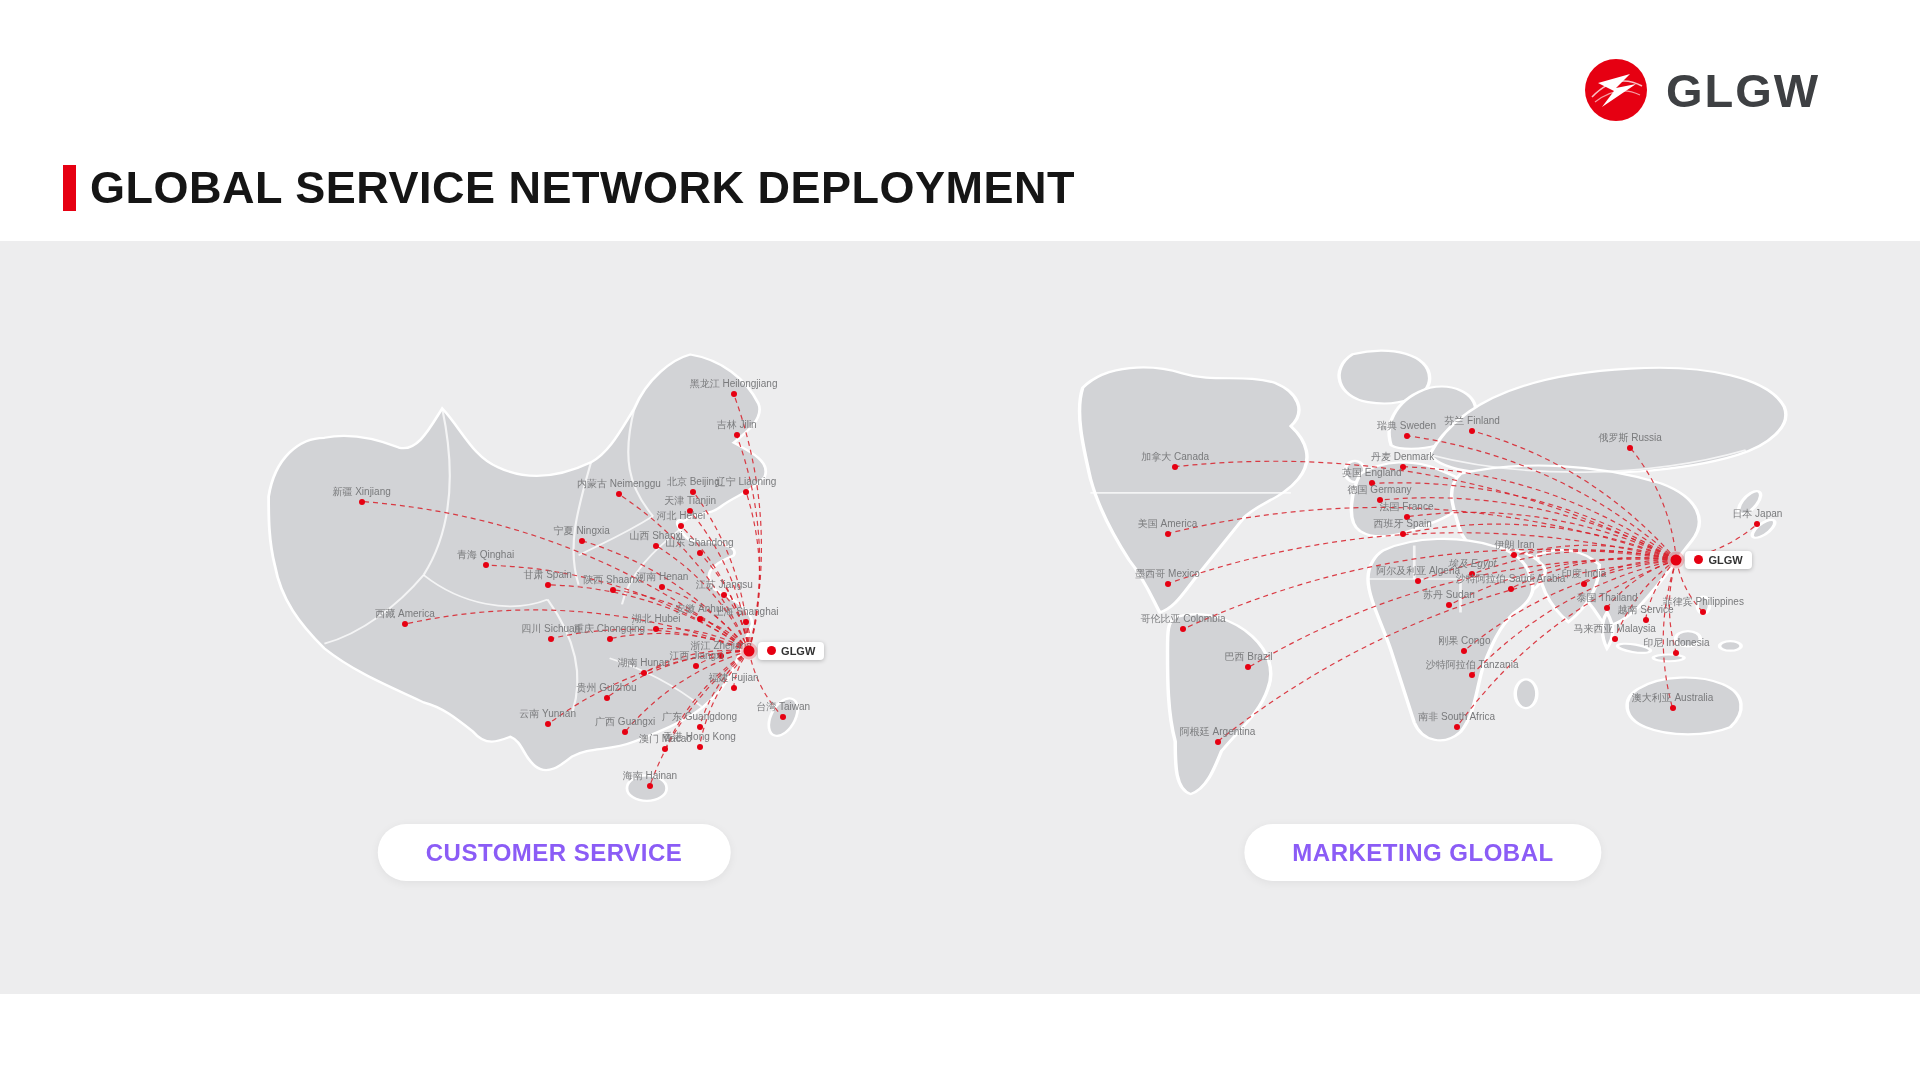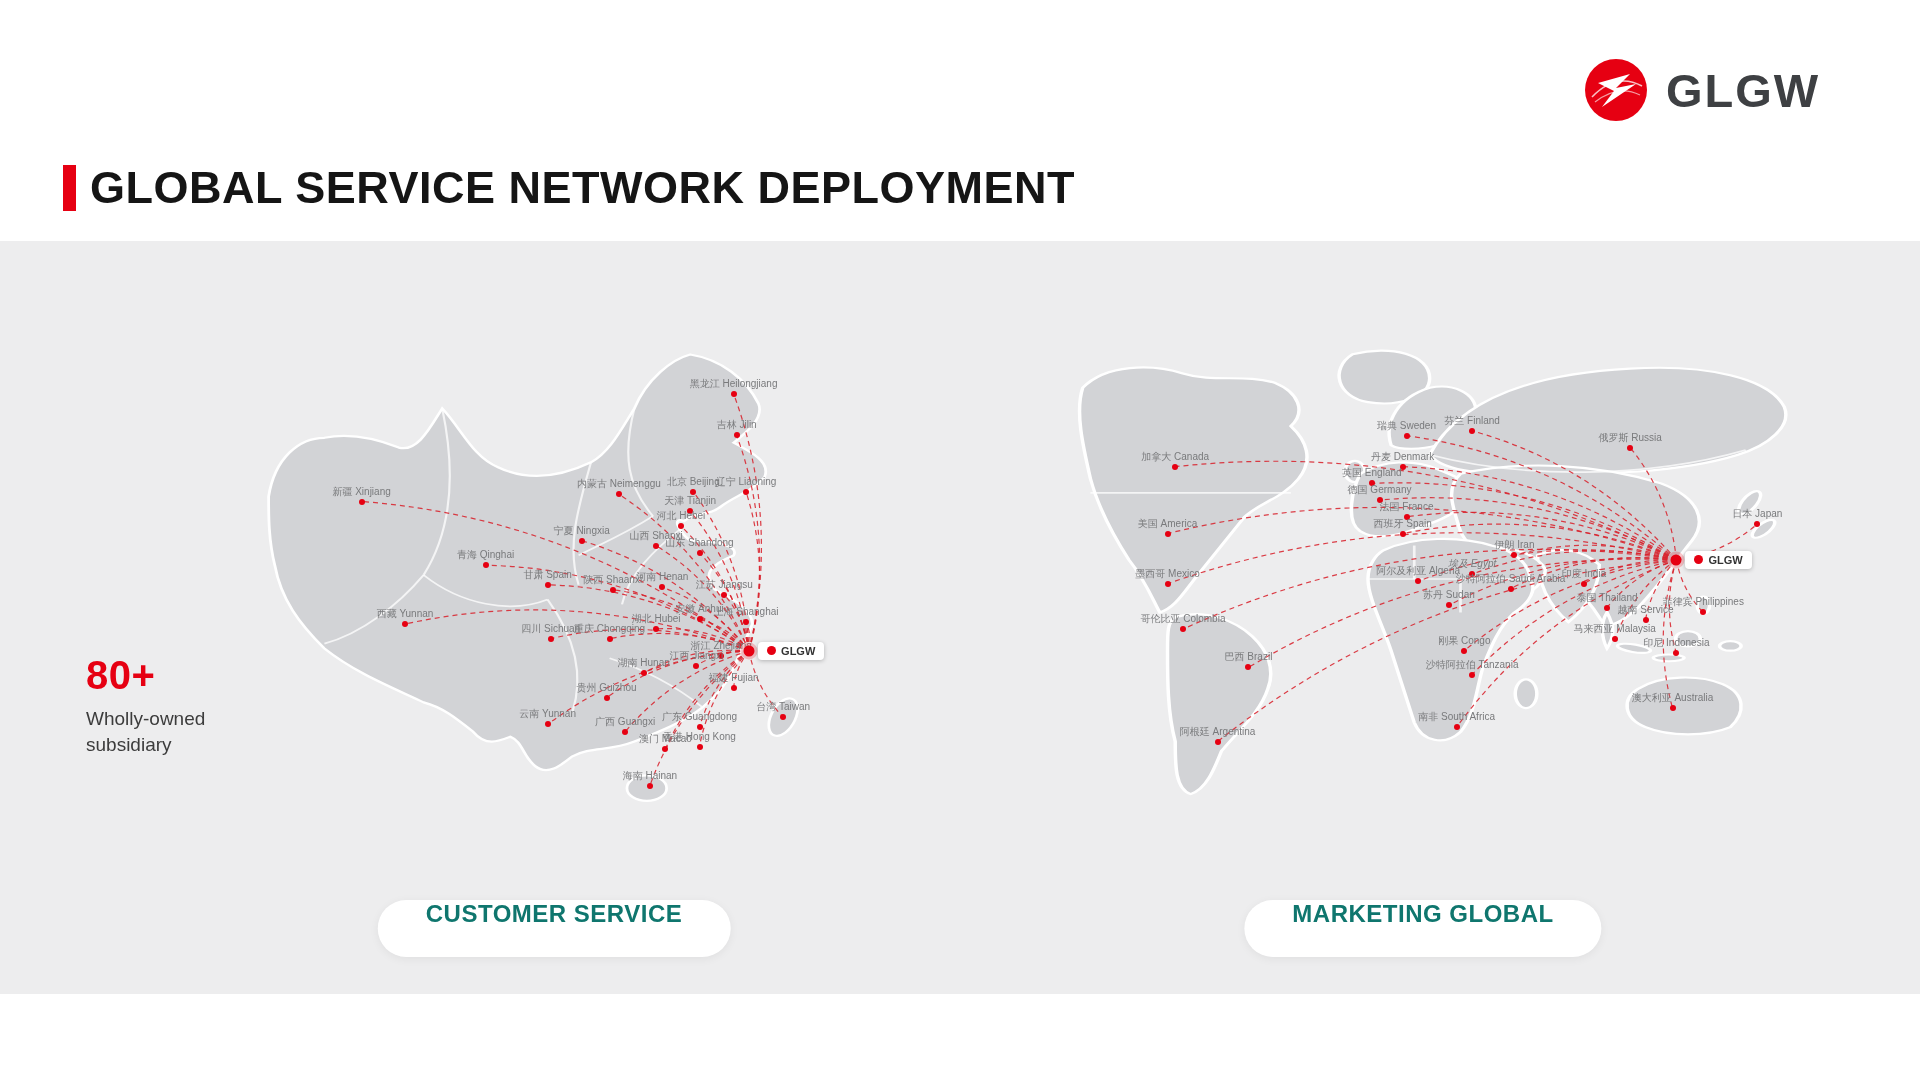--- a/index.html
+++ b/index.html
@@ -29,21 +29,21 @@
   .map svg.land .border{fill:none;stroke:#fff;stroke-width:.35;opacity:.75;}
   .links .link{fill:none;stroke:var(--line);stroke-width:1.2;stroke-dasharray:5 4;opacity:.88;}
 
   .points{position:absolute;left:0;top:0;width:100%;height:100%;}
   .dot{position:absolute;width:6px;height:6px;background:var(--accent);border-radius:50%;transform:translate(-50%,-50%);}
   .hub-dot{width:11px;height:11px;box-shadow:0 0 0 3px rgba(230,0,18,.22);}
   .pt-label{position:absolute;transform:translate(-50%,-150%);font-size:10px;color:#797a7c;white-space:nowrap;line-height:1.1;}
   .hub-pill{position:absolute;transform:translate(9px,-50%);background:#fff;border-radius:4px;padding:3px 9px;display:flex;align-items:center;gap:5px;font-size:11px;font-weight:700;color:#333;box-shadow:0 1px 4px rgba(0,0,0,.25);white-space:nowrap;}
   .hub-pill .mini-dot{width:9px;height:9px;border-radius:50%;background:var(--accent);flex:0 0 auto;}
 
-  .pill{position:absolute;top:900px;height:57px;transform:translateX(-50%);background:#fff;border-radius:29px;display:flex;padding:0 48px;font-size:24px;font-weight:700;color:#0f766e;letter-spacing:.5px;box-shadow:0 2px 10px rgba(0,0,0,.06);white-space:nowrap;z-index:6;}
+  .pill{position:absolute;top:824px;height:57px;transform:translateX(-50%);background:#fff;border-radius:29px;display:flex;align-items:center;padding:0 48px;font-size:24px;font-weight:700;color:#8b5cf6;letter-spacing:.5px;box-shadow:0 2px 10px rgba(0,0,0,.06);white-space:nowrap;z-index:6;}
   #pill-china{left:554px;}
   #pill-world{left:1423px;}
 </style>
 </head>
 <body>
 
 <div class="panel"></div>
 
 <div class="logo">
   <svg width="68" height="68" viewBox="0 0 68 68">
@@ -54,24 +54,20 @@
   </svg>
   <span class="logo-text">GLGW</span>
 </div>
 
 <div class="title-row">
   <span class="title-bar"></span>
   <h1>GLOBAL SERVICE NETWORK DEPLOYMENT</h1>
 </div>
 
 <div class="stats">
-  <div class="stat">
-    <div class="stat-value">80+</div>
-    <div class="stat-label">Wholly-owned subsidiary</div>
-  </div>
 </div>
 
 <div id="china-map" class="map">
   <svg class="land" viewBox="0 0 100 100" preserveAspectRatio="none">
     <path d="M3,34 C4,26 8,22 12,22 C16,21 20,22 24,24 C27,25 29,20 31,16 C34,20 36,26 40,28 C45,31 50,30 55,27 C58,25 60,20 62,16 C64,10 68,6 71,5 C76,6 80,10 82,15 C83,18 80,21 78,23 C81,25 84,27 83,30 C81,33 78,34 76,36 C74,38 72,37 70,39 C68,38 69,41 71,43 C75,43 79,44 78,46 C74,48 73,50 75,53 C78,55 81,57 81,60 C80,63 79,66 78,69 C77,72 75,75 73,77 C70,80 66,82 62,84 C58,86 55,85 52,87 C50,89 48,91 46,89 C44,87 44,84 42,83 C40,84 38,85 36,82 C33,79 31,77 28,76 C23,73 17,70 12,65 C8,60 5,55 4,48 C3,43 3,38 3,34 Z"></path>
     <ellipse cx="64" cy="93.5" rx="3.2" ry="2.6"></ellipse>
     <ellipse cx="86" cy="79" rx="2" ry="4" transform="rotate(20 86 79)"></ellipse>
     <path class="border" d="M31,16 C33,28 33,40 28,50"></path>
     <path class="border" d="M28,50 C34,56 42,58 48,55"></path>
     <path class="border" d="M12,64 C18,62 24,56 28,50"></path>
@@ -151,21 +147,21 @@
       <div class="pt-label" style="left: 66.5%; top: 52.5%;">河南 Henan</div>
       <div class="dot" style="left: 76.5%; top: 54%;"></div>
       <div class="pt-label" style="left: 76.5%; top: 54%;">江苏 Jiangsu</div>
       <div class="dot" style="left: 72.5%; top: 59%;"></div>
       <div class="pt-label" style="left: 72.5%; top: 59%;">安徽 Anhui</div>
       <div class="dot" style="left: 80%; top: 59.5%;"></div>
       <div class="pt-label" style="left: 80%; top: 59.5%;">上海 Shanghai</div>
       <div class="dot" style="left: 65.5%; top: 61%;"></div>
       <div class="pt-label" style="left: 65.5%; top: 61%;">湖北 Hubei</div>
       <div class="dot" style="left: 25%; top: 60%;"></div>
-      <div class="pt-label" style="left: 25%; top: 60%;">西藏 Yunnan</div>
+      <div class="pt-label" style="left: 25%; top: 60%;">西藏 America</div>
       <div class="dot" style="left: 48.5%; top: 63%;"></div>
       <div class="pt-label" style="left: 48.5%; top: 63%;">四川 Sichuan</div>
       <div class="dot" style="left: 58%; top: 63%;"></div>
       <div class="pt-label" style="left: 58%; top: 63%;">重庆 Chongqing</div>
       <div class="dot" style="left: 76%; top: 66.5%;"></div>
       <div class="pt-label" style="left: 76%; top: 66.5%;">浙江 Zhejiang</div>
       <div class="dot" style="left: 72%; top: 68.5%;"></div>
       <div class="pt-label" style="left: 72%; top: 68.5%;">江西 Jiangxi</div>
       <div class="dot" style="left: 63.5%; top: 70%;"></div>
       <div class="pt-label" style="left: 63.5%; top: 70%;">湖南 Hunan</div>

